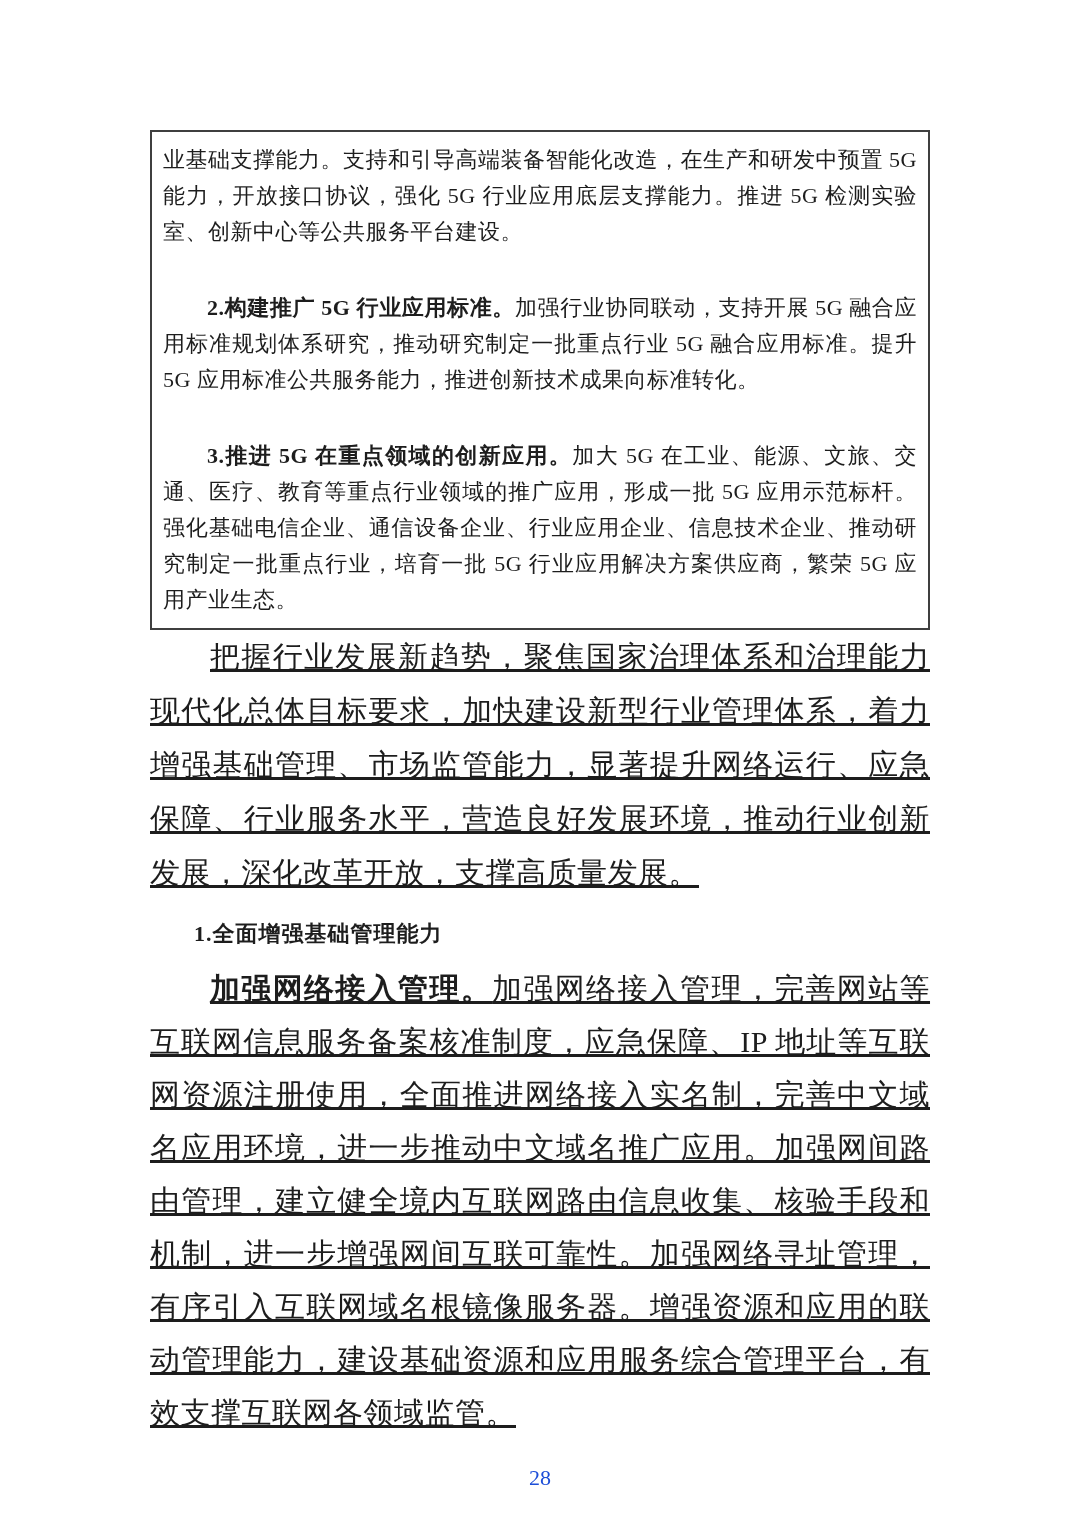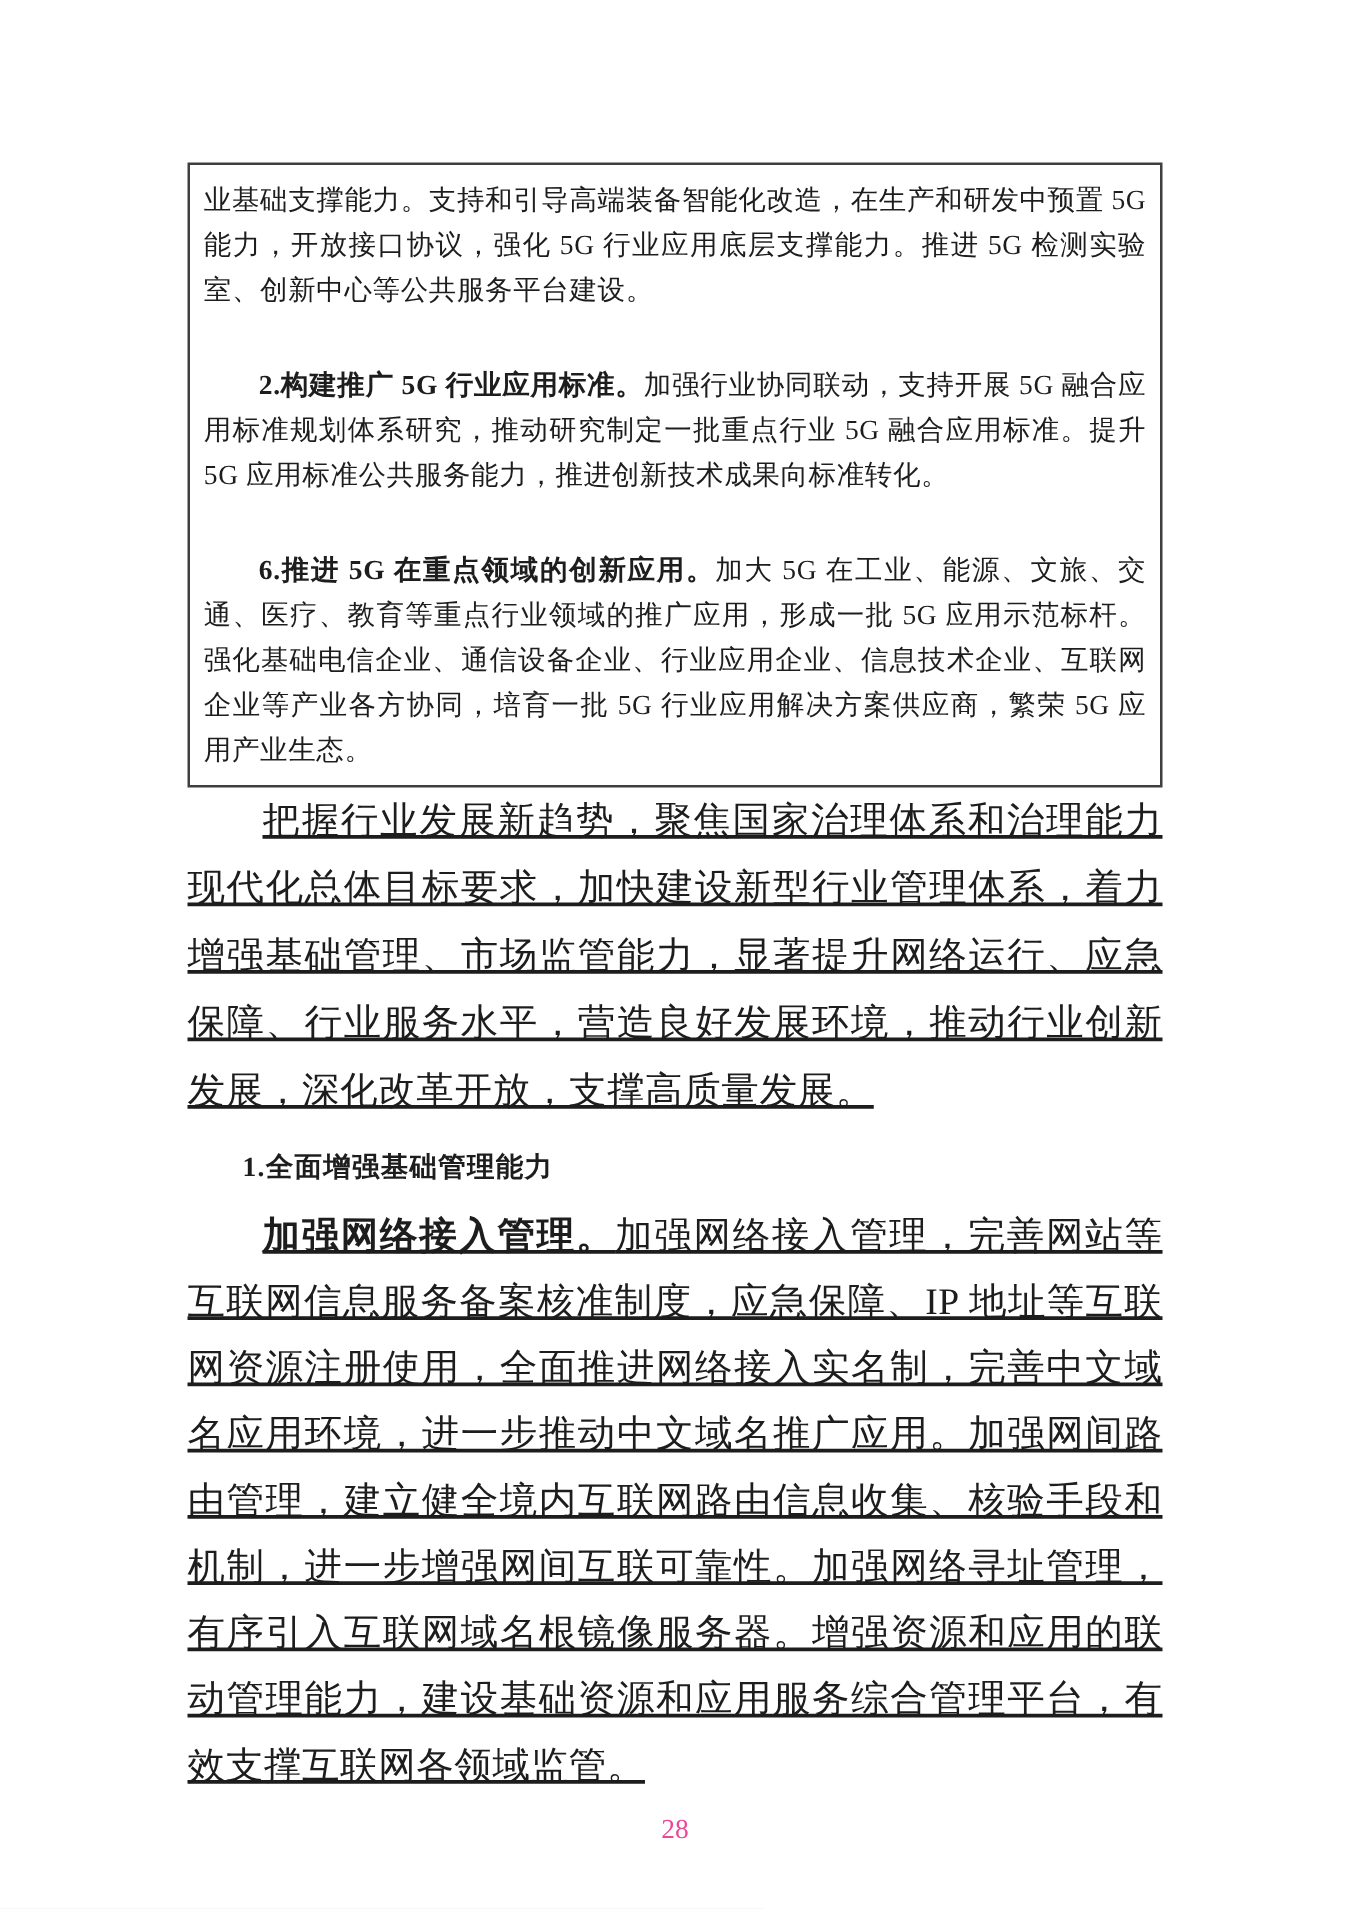--- a/index.html
+++ b/index.html
@@ -59,37 +59,37 @@
   .body-para.main { line-height: 53px; margin-top: 2px; }
   .sub-heading {
     margin: 8px 0 0 0;
     font-size: 22px;
     line-height: 52px;
     font-weight: 700;
     text-indent: 2em;
     letter-spacing: 1px;
   }
   .page-number {
-    margin-top: 9px;
+    margin-top: 24px;
     text-align: center;
     font-size: 22px;
     line-height: 30px;
-    color: #ec4899;
+    color: #1d4ed8;
   }
 </style>
 </head>
 <body>
 
 <div class="page">
   <div class="content">
 
     <div class="callout-box">
       <p class="bp"><span>业基础支撑能力。支持和引导高端装备智能化改造，在生产和研发中预置 5G 能力，开放接口协议，强化 5G 行业应用底层支撑能力。推进 5G 检测实验室、创新中心等公共服务平台建设。</span></p>
       <p class="bp indent"><b class="lead">2.构建推广 5G 行业应用标准。</b><span>加强行业协同联动，支持开展 5G 融合应用标准规划体系研究，推动研究制定一批重点行业 5G 融合应用标准。提升 5G 应用标准公共服务能力，推进创新技术成果向标准转化。</span></p>
-      <p class="bp indent"><b class="lead">6.推进 5G 在重点领域的创新应用。</b><span>加大 5G 在工业、能源、文旅、交通、医疗、教育等重点行业领域的推广应用，形成一批 5G 应用示范标杆。强化基础电信企业、通信设备企业、行业应用企业、信息技术企业、互联网企业等产业各方协同，培育一批 5G 行业应用解决方案供应商，繁荣 5G 应用产业生态。</span></p>
+      <p class="bp indent"><b class="lead">3.推进 5G 在重点领域的创新应用。</b><span>加大 5G 在工业、能源、文旅、交通、医疗、教育等重点行业领域的推广应用，形成一批 5G 应用示范标杆。强化基础电信企业、通信设备企业、行业应用企业、信息技术企业、推动研究制定一批重点行业，培育一批 5G 行业应用解决方案供应商，繁荣 5G 应用产业生态。</span></p>
     </div>
 
 
     <p class="body-para intro">把握行业发展新趋势，聚焦国家治理体系和治理能力现代化总体目标要求，加快建设新型行业管理体系，着力增强基础管理、市场监管能力，显著提升网络运行、应急保障、行业服务水平，营造良好发展环境，推动行业创新发展，深化改革开放，支撑高质量发展。</p>
 
     <h3 class="sub-heading">1.全面增强基础管理能力</h3>
 
     <p class="body-para main"><b class="lead">加强网络接入管理。</b><span>加强网络接入管理，完善网站等互联网信息服务备案核准制度，应急保障、IP 地址等互联网资源注册使用，全面推进网络接入实名制，完善中文域名应用环境，进一步推动中文域名推广应用。加强网间路由管理，建立健全境内互联网路由信息收集、核验手段和机制，进一步增强网间互联可靠性。加强网络寻址管理，有序引入互联网域名根镜像服务器。增强资源和应用的联动管理能力，建设基础资源和应用服务综合管理平台，有效支撑互联网各领域监管。</span></p>
 
     <div class="page-number">28</div>

